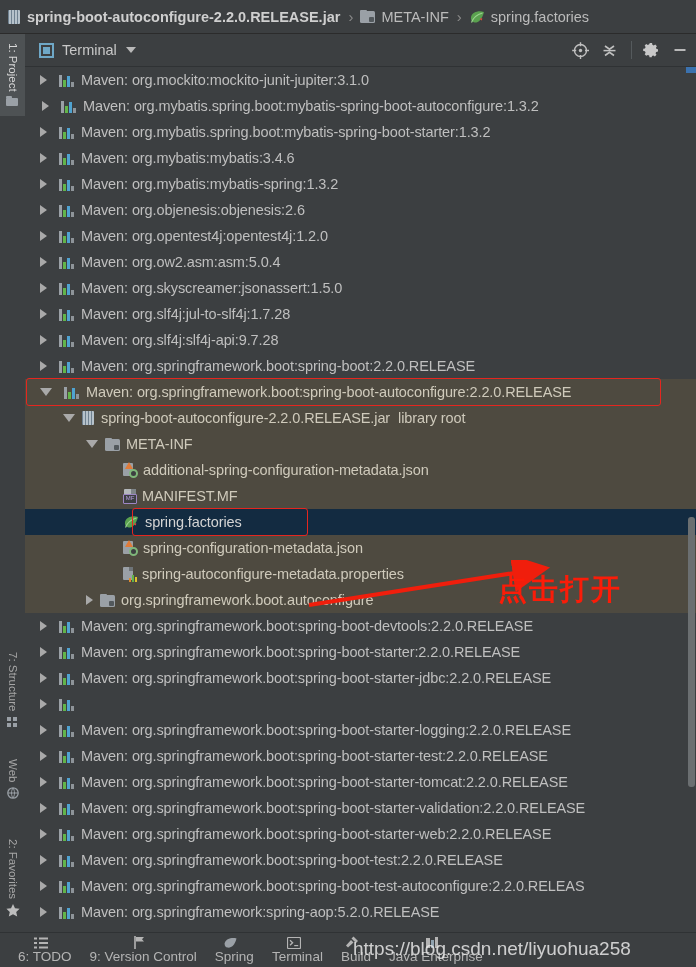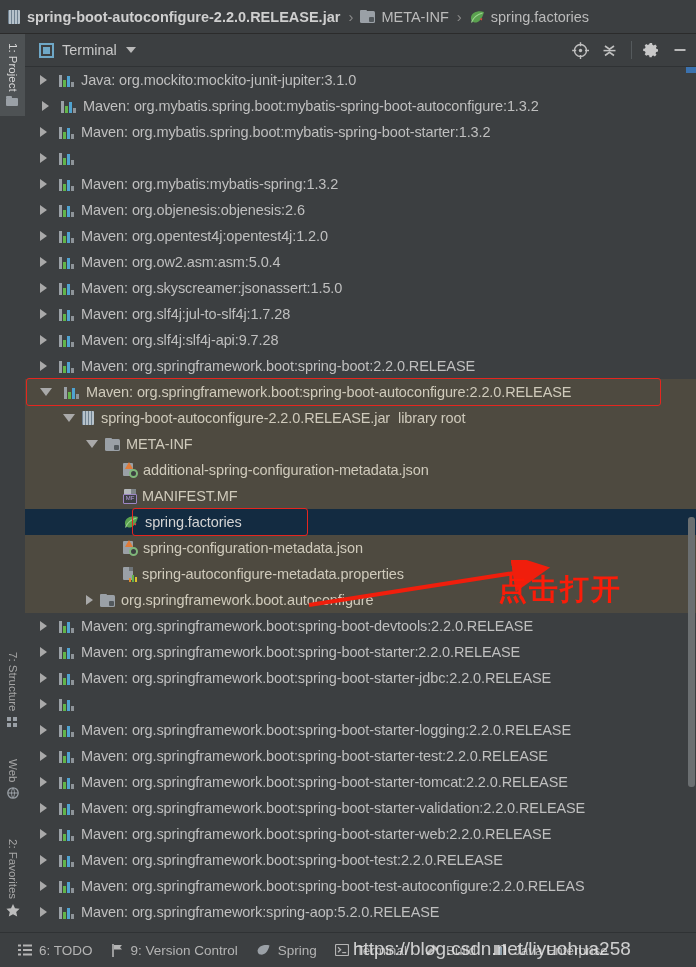--- a/index.html
+++ b/index.html
@@ -263,20 +263,21 @@
     position: absolute; left: 0; bottom: 0;
     width: 696px; height: 34px;
     background: #3c3f41;
     border-top: 1px solid #2f3234;
     display: flex; align-items: center;
   }
   .sb-item {
     display: flex; align-items: center;
     margin-left: 18px; font-size: 13.5px; color: #b4b4b4;
     white-space: nowrap;
+    flex-direction: column;
   }
   .sb-item .sicon { margin-right: 7px; display:flex; }
   #watermark {
     position: absolute;
     color: #e8e8e8;
     opacity: 0.85;
     font-size: 19px;
     white-space: nowrap;
     font-family: "Liberation Sans", sans-serif;
   }
@@ -392,21 +393,21 @@
     <div id="rows">
         <div class="row" style="padding-left:15px">
           <span class="arrow"></span>
           <span style="display:inline-block;width:7px"></span>
           <span class="ic ic-mvn">
             <i class="b0"></i>
             <i class="b1"></i>
             <i class="b2"></i>
             <i class="b3"></i>
           </span>
-          <span class="lbl">Java: org.mockito:mockito-junit-jupiter:3.1.0</span>
+          <span class="lbl">Maven: org.mockito:mockito-junit-jupiter:3.1.0</span>
         </div>
         <div class="row" style="padding-left:17px">
           <span class="arrow"></span>
           <span style="display:inline-block;width:7px"></span>
           <span class="ic ic-mvn">
             <i class="b0"></i>
             <i class="b1"></i>
             <i class="b2"></i>
             <i class="b3"></i>
           </span>
@@ -425,20 +426,21 @@
         </div>
         <div class="row" style="padding-left:15px">
           <span class="arrow"></span>
           <span style="display:inline-block;width:7px"></span>
           <span class="ic ic-mvn">
             <i class="b0"></i>
             <i class="b1"></i>
             <i class="b2"></i>
             <i class="b3"></i>
           </span>
+          <span class="lbl">Maven: org.mybatis:mybatis:3.4.6</span>
         </div>
         <div class="row" style="padding-left:15px">
           <span class="arrow"></span>
           <span style="display:inline-block;width:7px"></span>
           <span class="ic ic-mvn">
             <i class="b0"></i>
             <i class="b1"></i>
             <i class="b2"></i>
             <i class="b3"></i>
           </span>

